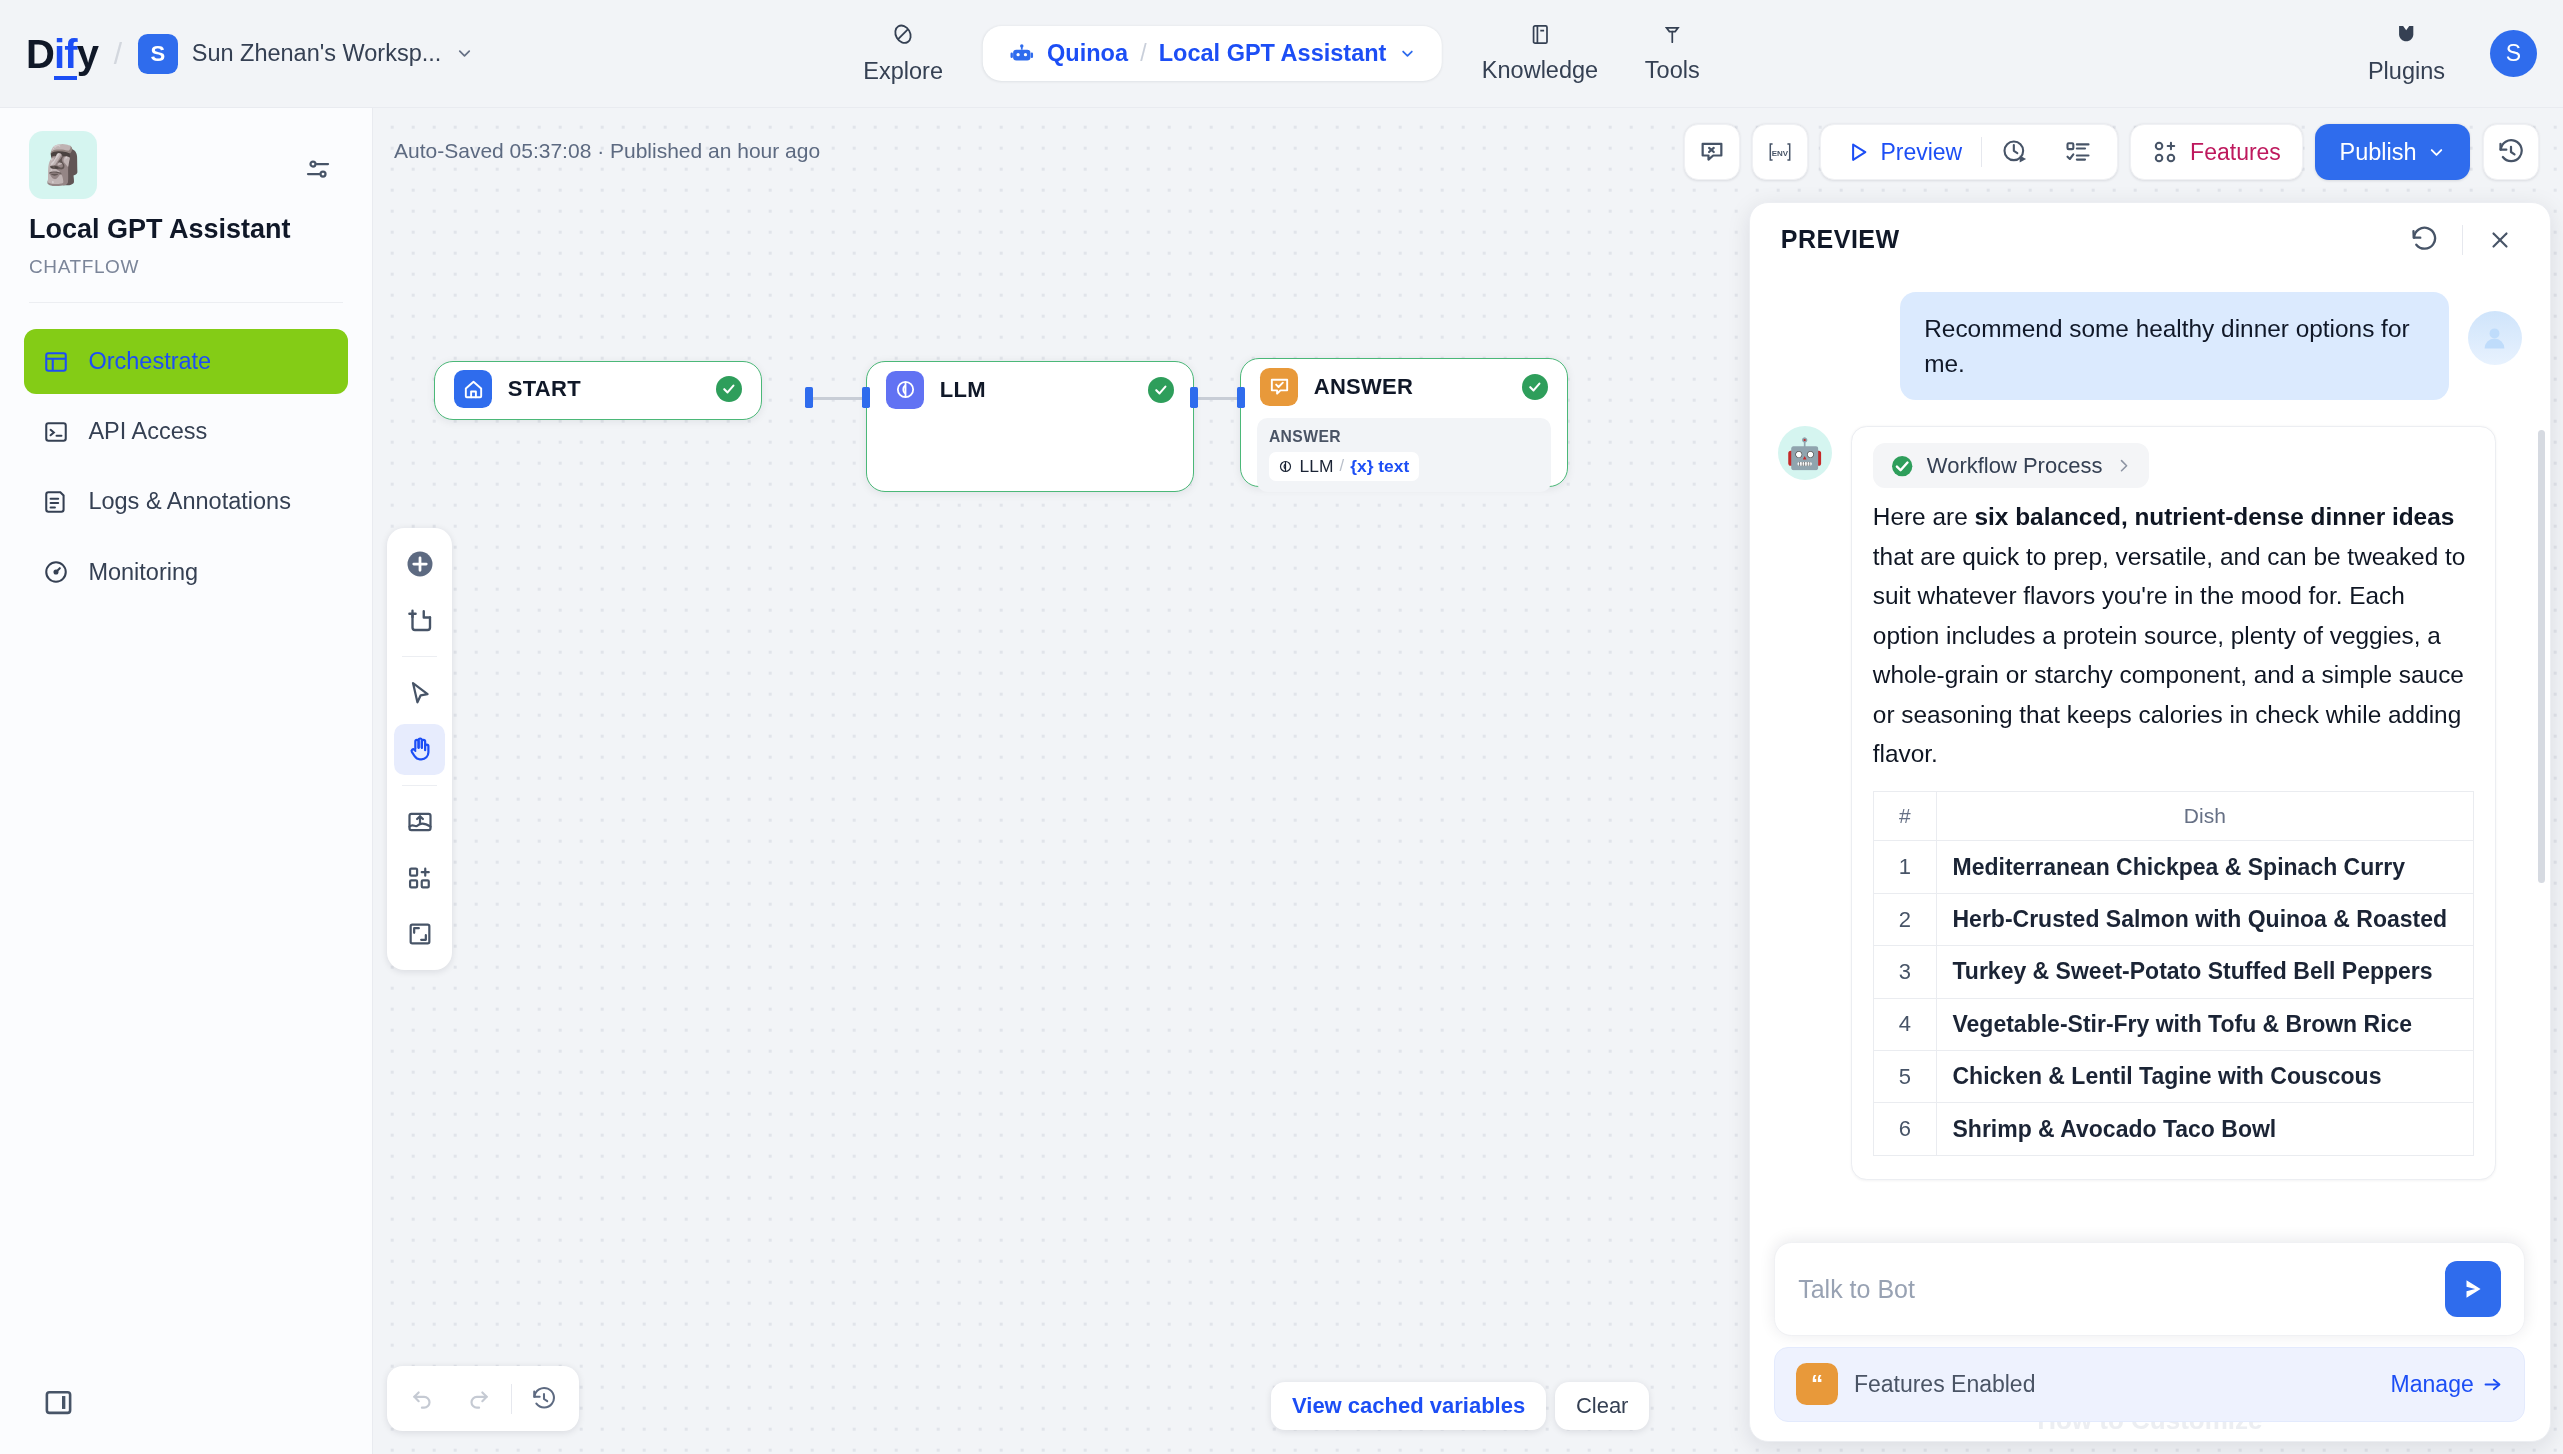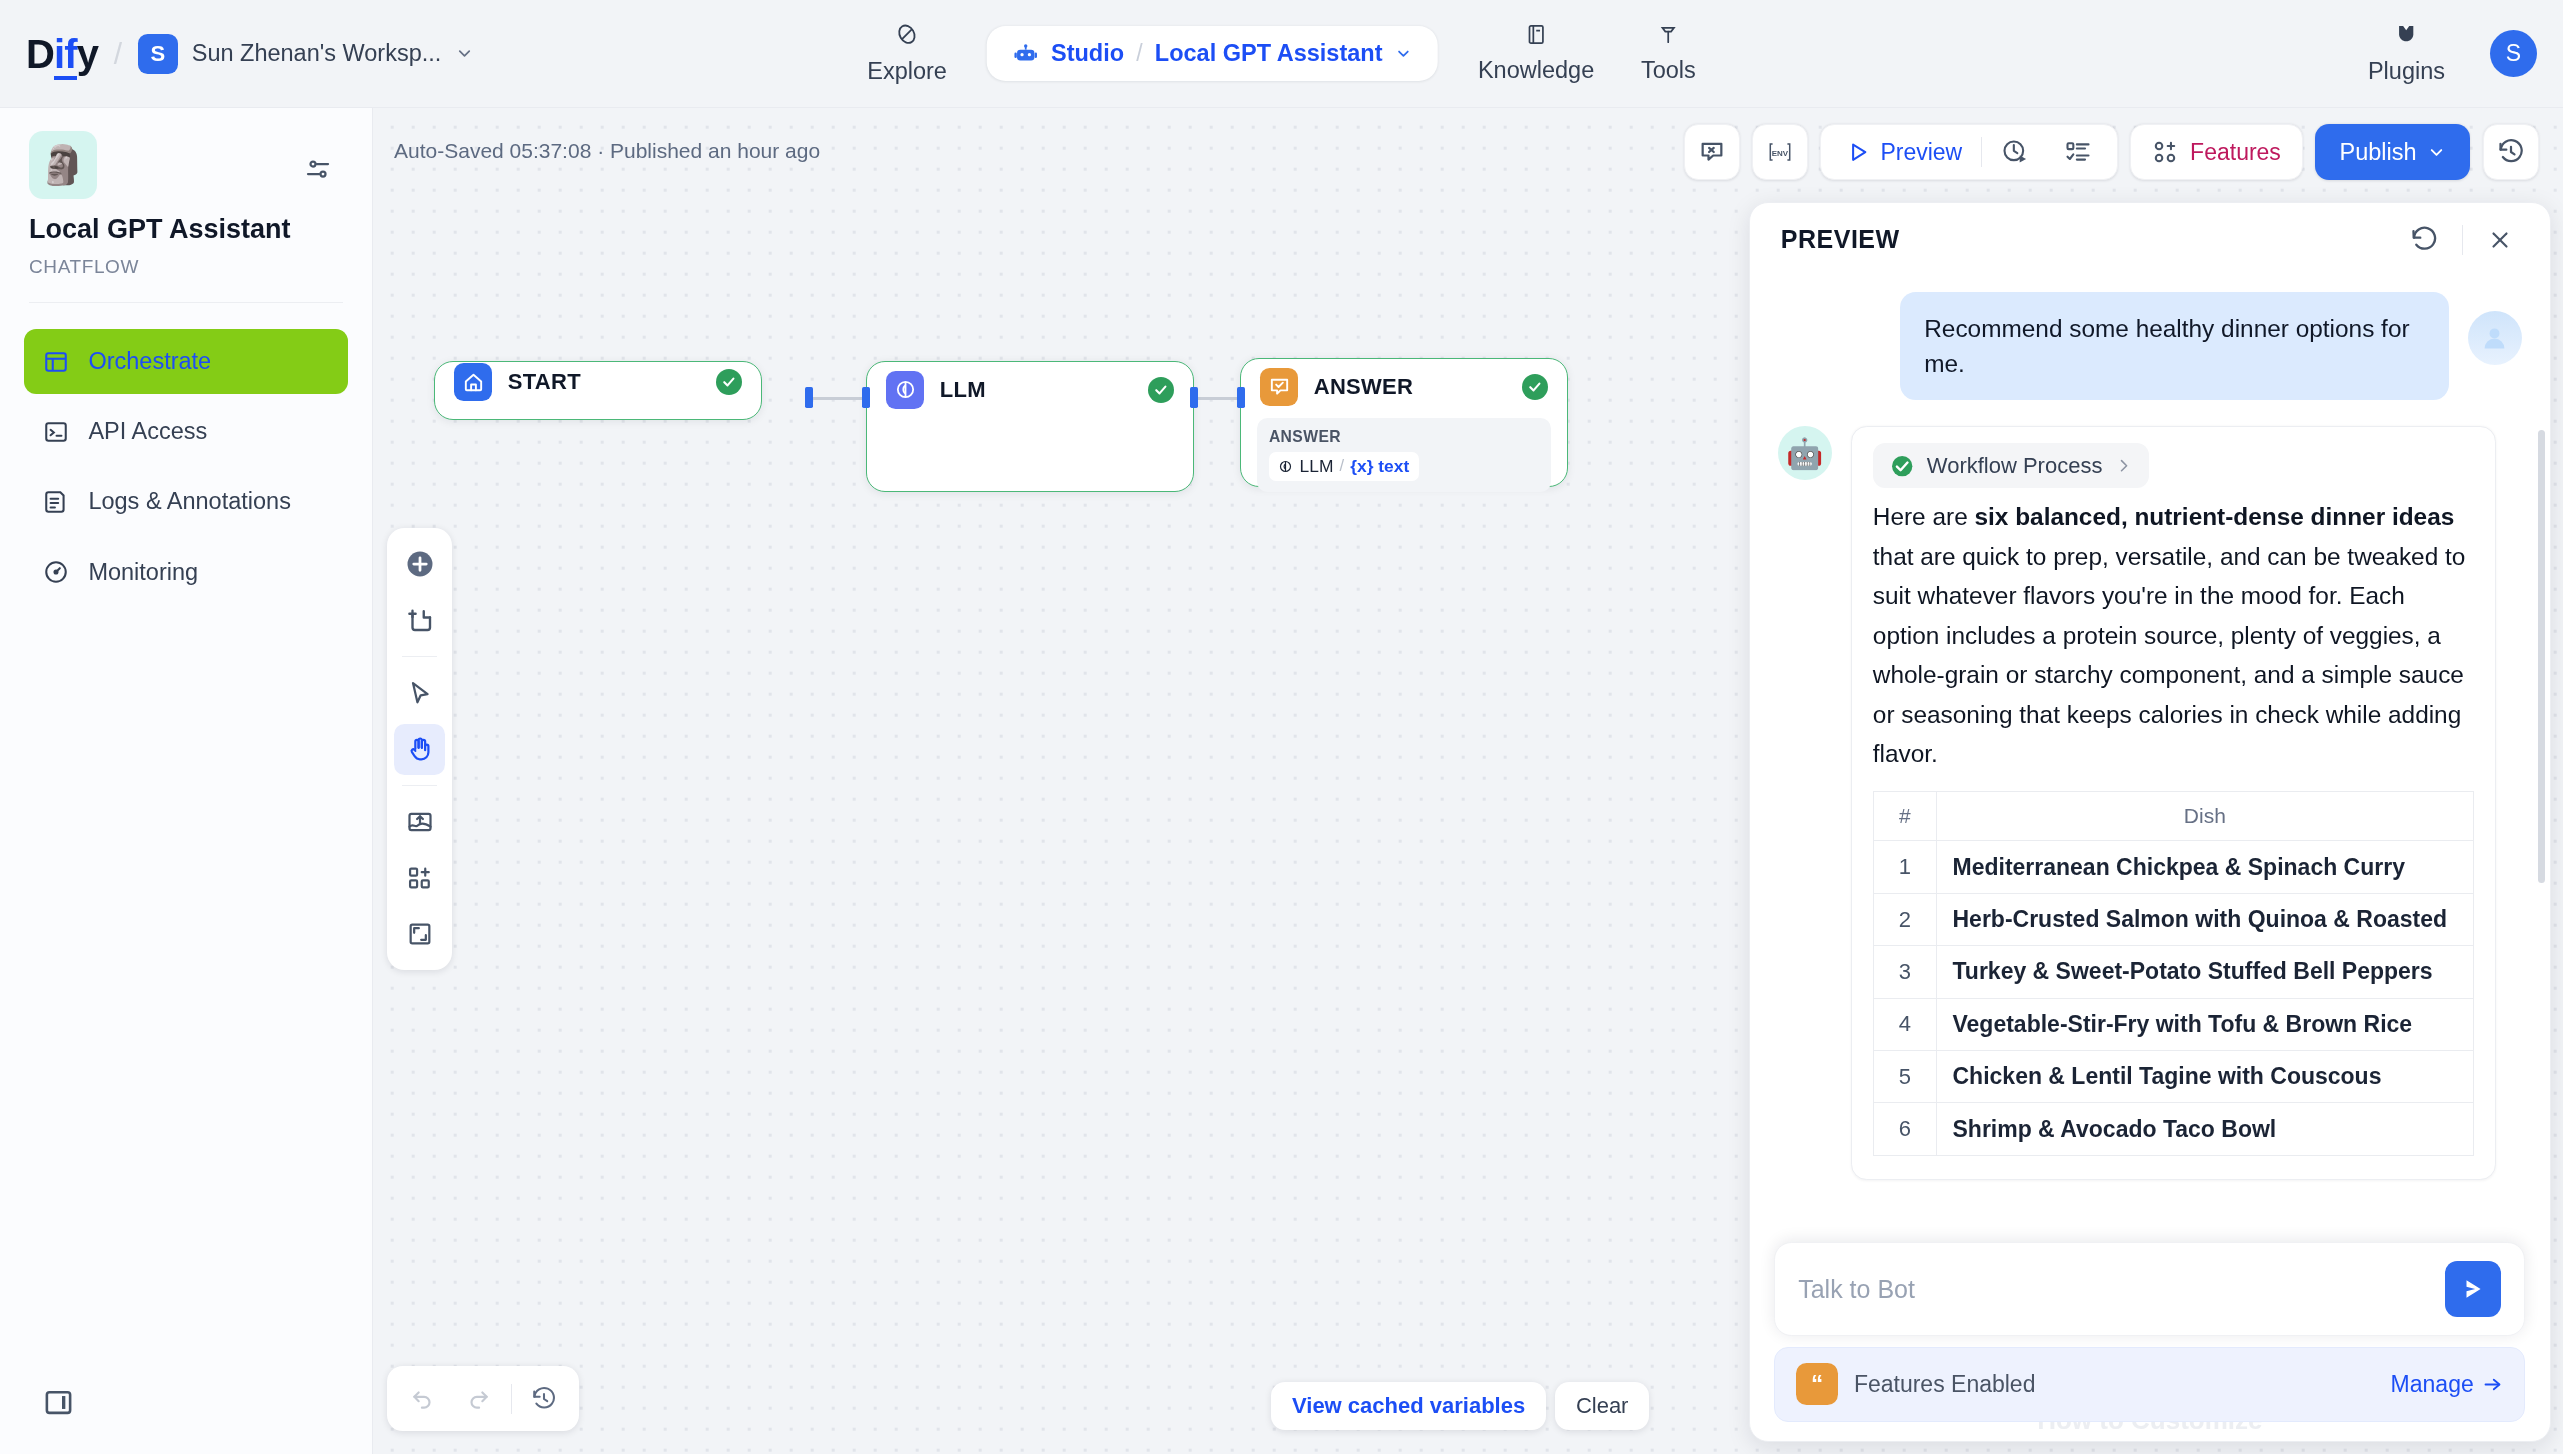--- a/index.html
+++ b/index.html
@@ -315,21 +315,21 @@
           <svg width="26" height="26" viewBox="0 0 24 24" fill="#2f6ced">
               <rect x="4" y="8" width="16" height="10" rx="3"></rect>
               <circle cx="12" cy="4.6" r="1.6"></circle>
               <rect x="11.2" y="5.4" width="1.6" height="2.6"></rect>
               <circle cx="8.6" cy="12.6" r="1.5" fill="#fff"></circle>
               <circle cx="15.4" cy="12.6" r="1.5" fill="#fff"></circle>
               <rect x="1.6" y="10.6" width="2.2" height="5" rx="1.1"></rect>
               <rect x="20.2" y="10.6" width="2.2" height="5" rx="1.1"></rect>
             </svg>
         </span>
-        <span class="lbl">Studio</span>
+        <span class="lbl">Quinoa</span>
         <span class="slash">/</span>
         <span class="lbl">Local GPT Assistant</span>
         <span>
           <svg width="17.4" height="17.4" viewBox="0 0 24 24" fill="none" stroke="#2f6ced" stroke-width="2.4" stroke-linecap="round" stroke-linejoin="round">
               <polyline points="6 9 12 15 18 9"></polyline>
             </svg>
         </span>
       </div>
 
       <div class="nav-item">
@@ -433,21 +433,21 @@
         </svg>
     </div>
   </div>
 
   <div class="canvas">
 
     <div class="edge" style="left:436px; top:289px; width:57px;"></div>
     <div class="edge" style="left:811px; top:289px; width:57px;"></div>
 
     <div class="node" style="left:61px; top:253px; width:328px; height:59px;">
-      <div class="node-head" style="padding-top:1px;justify-content:space-between;">
+      <div class="node-head" style="padding-top:8px;justify-content:space-between;">
         <div class="node-ico" style="background:#2f6ced;">
           <svg width="23" height="23" viewBox="0 0 24 24" fill="none" stroke="#fff" stroke-width="2" stroke-linecap="round" stroke-linejoin="round">
               <path d="M4 11 12 4l8 7v8a1 1 0 0 1-1 1H5a1 1 0 0 1-1-1z"></path>
               <path d="M9.5 20v-6h5v6"></path>
             </svg>
         </div>
         <div class="node-title">START</div>
         <div class="node-check">
           <svg width="15.7" height="15.7" viewBox="0 0 24 24" fill="none" stroke="#fff" stroke-width="3.2" stroke-linecap="round" stroke-linejoin="round">
               <polyline points="5 12.5 10 17.5 19 7"></polyline>

